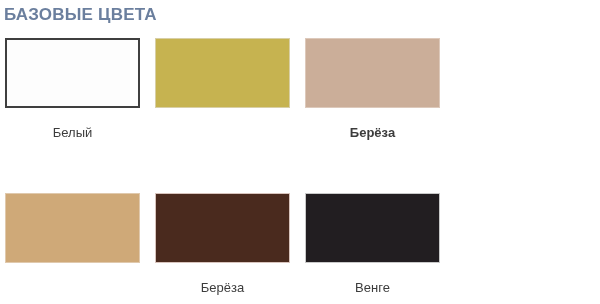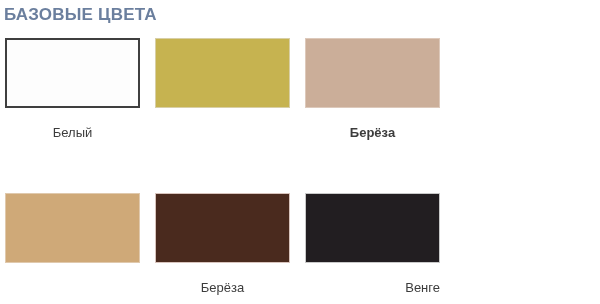--- a/index.html
+++ b/index.html
@@ -92,21 +92,21 @@
     <div class="swatch-row">
       <div class="swatch-cell">
         <div class="swatch-chip" style="background: rgb(207, 169, 120); border: 1px solid rgb(224, 201, 173);"></div>
       </div>
       <div class="swatch-cell">
         <div class="swatch-chip" style="background: rgb(74, 42, 30); border: 1px solid rgb(216, 196, 189);"></div>
         <div class="swatch-label" style="color: rgb(60, 60, 60);">Берёза</div>
       </div>
       <div class="swatch-cell">
         <div class="swatch-chip" style="background: rgb(34, 30, 33); border: 1px solid rgb(201, 201, 201);"></div>
-        <div class="swatch-label" style="color: rgb(60, 60, 60); text-align: right;">Венге</div>
+        <div class="swatch-label" style="color: rgb(60, 60, 60);">Венге</div>
       </div>
       <div class="swatch-cell empty">
         <div class="swatch-chip" style="background: transparent; border: 0px solid transparent;"></div>
         <div class="swatch-label" style="color: rgb(60, 60, 60);"></div>
       </div>
     </div>
 
   </div>
 </div>
 

